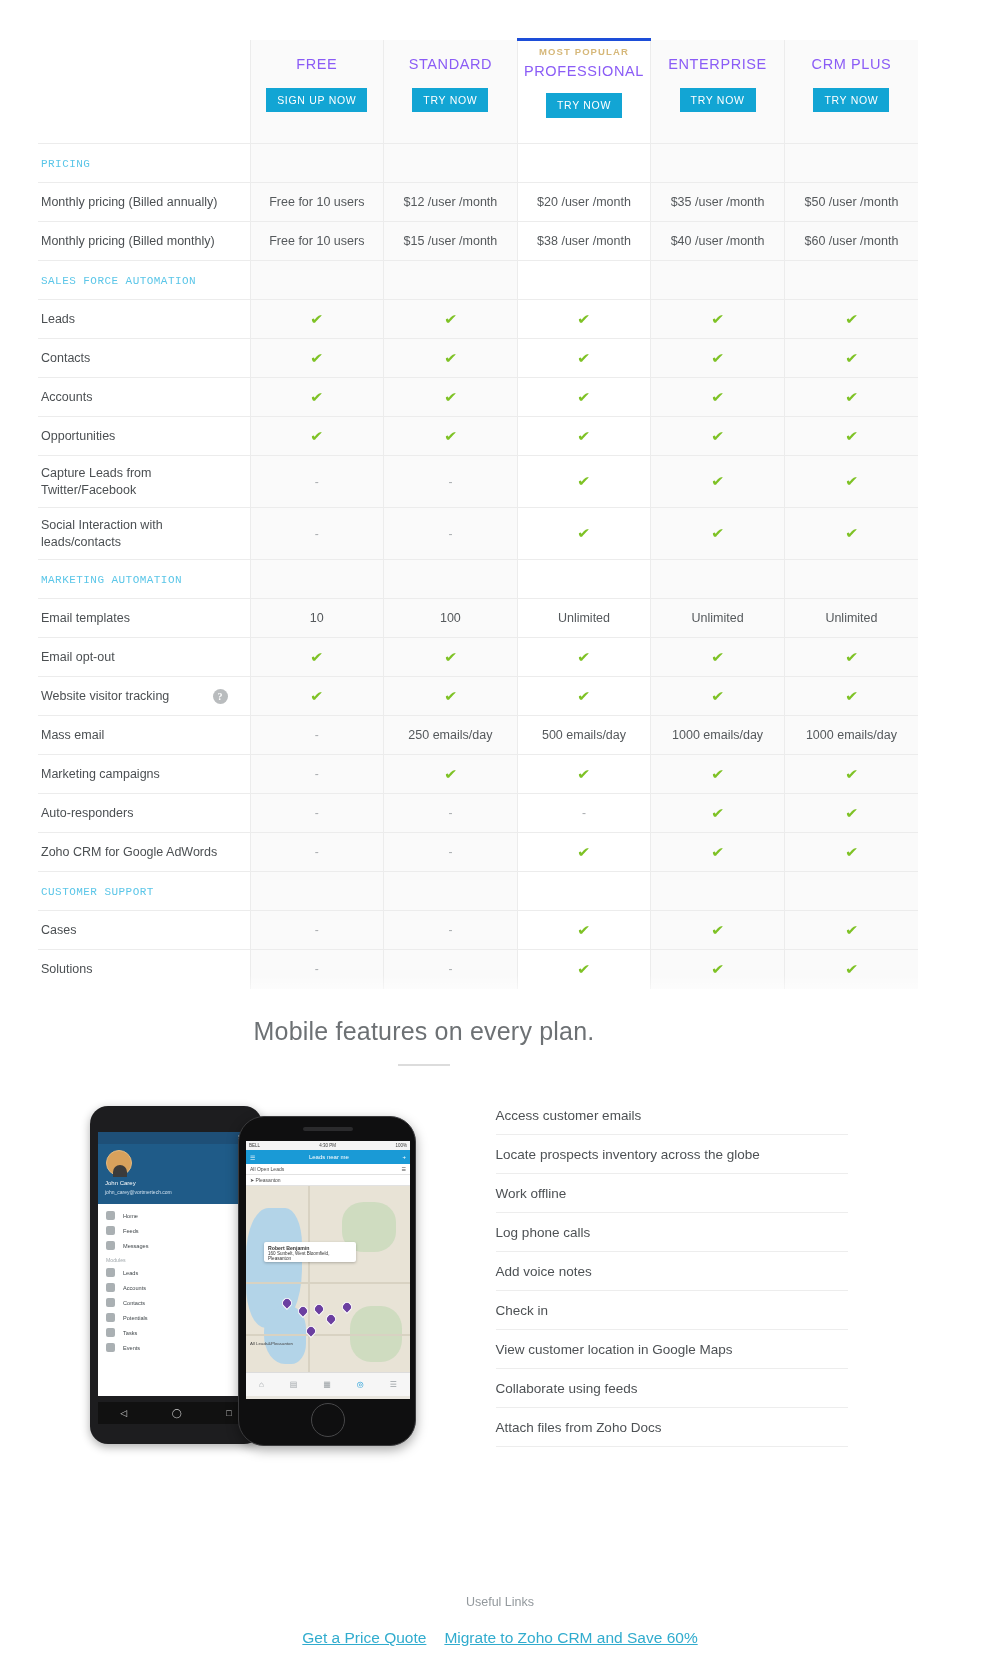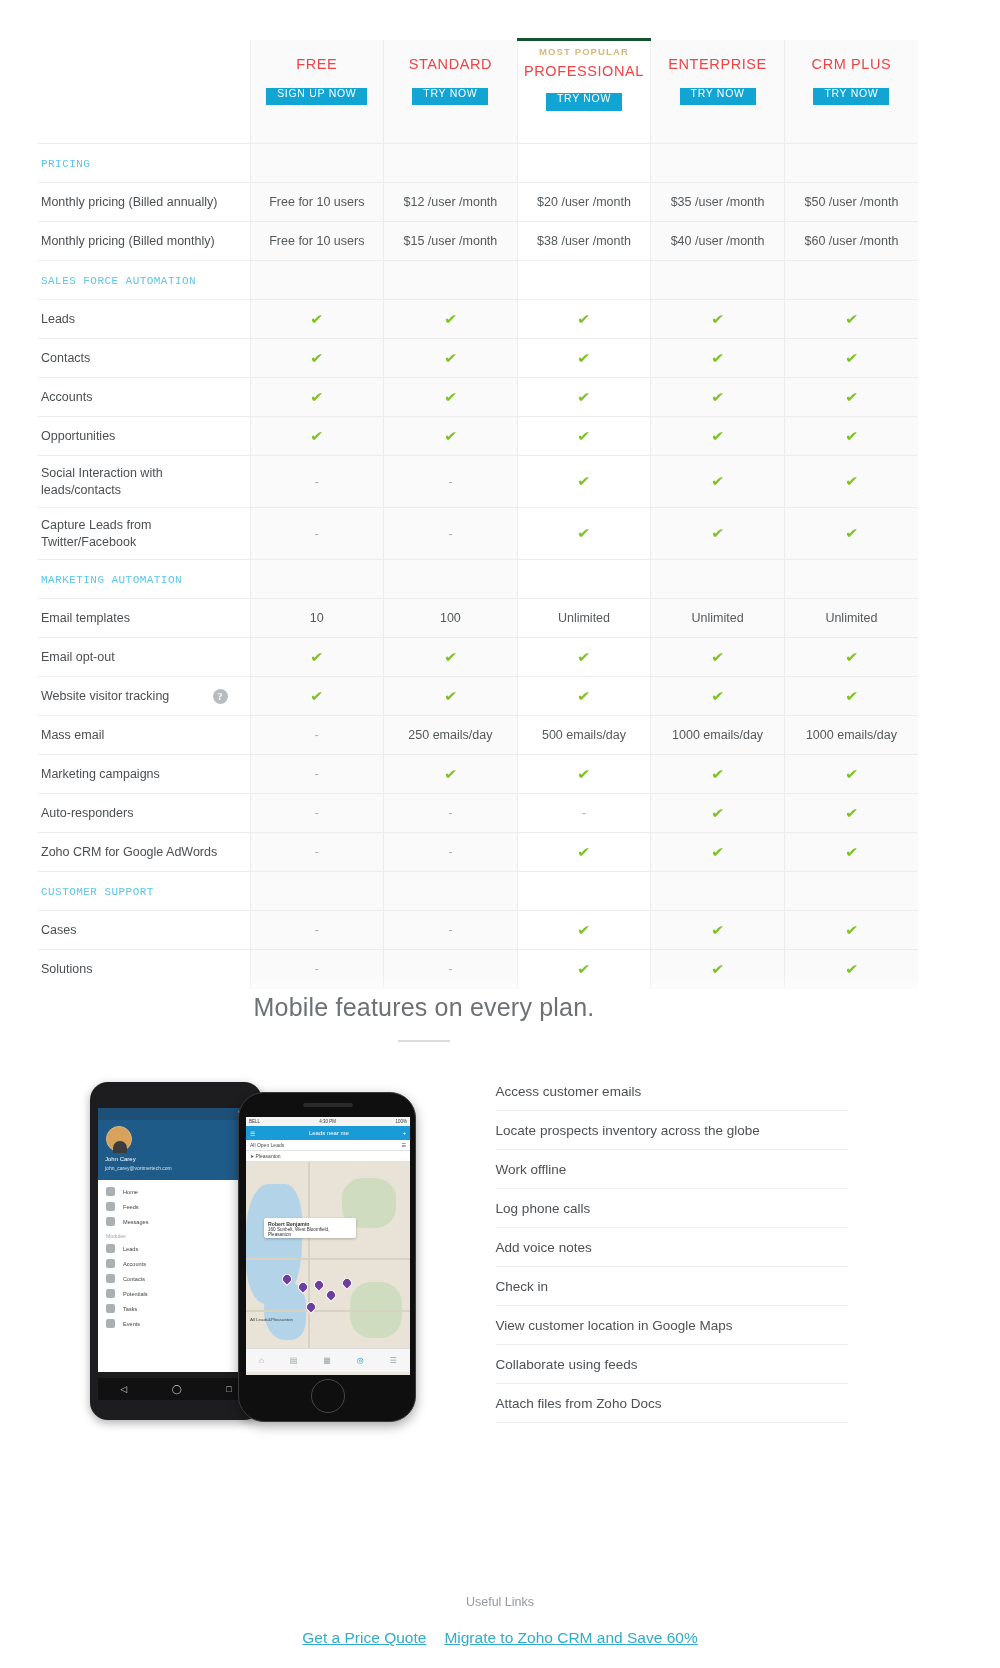--- a/index.html
+++ b/index.html
@@ -37,48 +37,48 @@
     background: #fafafa;
     border-left: 1px solid #ececec;
     padding: 0;
     position: relative;
     height: 104px;
   }
   .hdr-cell.first-plan { border-left: 1px solid #ececec; }
   .hdr-cell.blank { background: #ffffff; border-left: none; }
   .hdr-cell.popular {
     background: #ffffff;
-    border-top: 3px solid #14532d;
+    border-top: 3px solid #1d4ed8;
     border-left: 1px solid #ececec;
     border-right: 1px solid #ececec;
   }
   .popular-tag {
     font-size: 9.5px;
     letter-spacing: 1.1px;
     color: #d6b87a;
     padding-top: 5px;
     text-transform: uppercase;
     font-family: "Liberation Sans", sans-serif;
   }
   .plan-name {
     font-size: 14.5px;
     letter-spacing: 0.6px;
-    color: #ef4444;
+    color: #8b5cf6;
     font-weight: normal;
     padding-top: 16px;
     text-transform: uppercase;
   }
   .hdr-cell.popular .plan-name { padding-top: 6px; }
   .cta-btn {
     display: inline-block;
     background: #12a5d4;
     color: #ffffff;
     font-size: 10.5px;
     letter-spacing: 0.7px;
-    padding: 0 11px 7px 11px;
+    padding: 7px 11px 7px 11px;
     margin-top: 16px;
     border: none;
     cursor: pointer;
     text-transform: uppercase;
     font-family: "Liberation Sans", sans-serif;
     line-height: 1;
   }
   .hdr-cell.popular .cta-btn { margin-top: 14px; }
 
   
@@ -160,21 +160,21 @@
   
   .table-fade {
     position: absolute;
     left: 0; top: 975px;
     width: 1000px; height: 30px;
     background: linear-gradient(to bottom, rgba(255,255,255,0) 0%, #ffffff 88%);
     pointer-events: none;
   }
 
   
-  .mobile-section { position: absolute; left: 0; top: 985px; width: 848px; }
+  .mobile-section { position: absolute; left: 0; top: 1009px; width: 848px; }
   .mobile-title {
     text-align: center;
     font-size: 25px;
     font-weight: normal;
     color: #6d7174;
     letter-spacing: 0.2px;
     padding-top: 8px;
   }
   .title-rule {
     width: 52px; height: 2px; background: #dcdcdc;
@@ -404,33 +404,33 @@
           </td>
           <td><span class="tick">✔</span></td>
           <td><span class="tick">✔</span></td>
           <td class="popcol"><span class="tick">✔</span></td>
           <td><span class="tick">✔</span></td>
           <td><span class="tick">✔</span></td>
         </tr>
         <tr class="data-row tall">
           <td class="feature">
             <div class="feature-inner">
+              <span class="feature-text">Capture Leads from Twitter/Facebook</span>
+            </div>
+          </td>
+          <td><span class="dash">-</span></td>
+          <td><span class="dash">-</span></td>
+          <td class="popcol"><span class="tick">✔</span></td>
+          <td><span class="tick">✔</span></td>
+          <td><span class="tick">✔</span></td>
+        </tr>
+        <tr class="data-row tall">
+          <td class="feature">
+            <div class="feature-inner">
               <span class="feature-text">Social Interaction with leads/contacts</span>
-            </div>
-          </td>
-          <td><span class="dash">-</span></td>
-          <td><span class="dash">-</span></td>
-          <td class="popcol"><span class="tick">✔</span></td>
-          <td><span class="tick">✔</span></td>
-          <td><span class="tick">✔</span></td>
-        </tr>
-        <tr class="data-row tall">
-          <td class="feature">
-            <div class="feature-inner">
-              <span class="feature-text">Capture Leads from Twitter/Facebook</span>
             </div>
           </td>
           <td><span class="dash">-</span></td>
           <td><span class="dash">-</span></td>
           <td class="popcol"><span class="tick">✔</span></td>
           <td><span class="tick">✔</span></td>
           <td><span class="tick">✔</span></td>
         </tr>
         <tr class="section-row">
           <td class="feature"><span class="section-label">MARKETING AUTOMATION</span></td>

